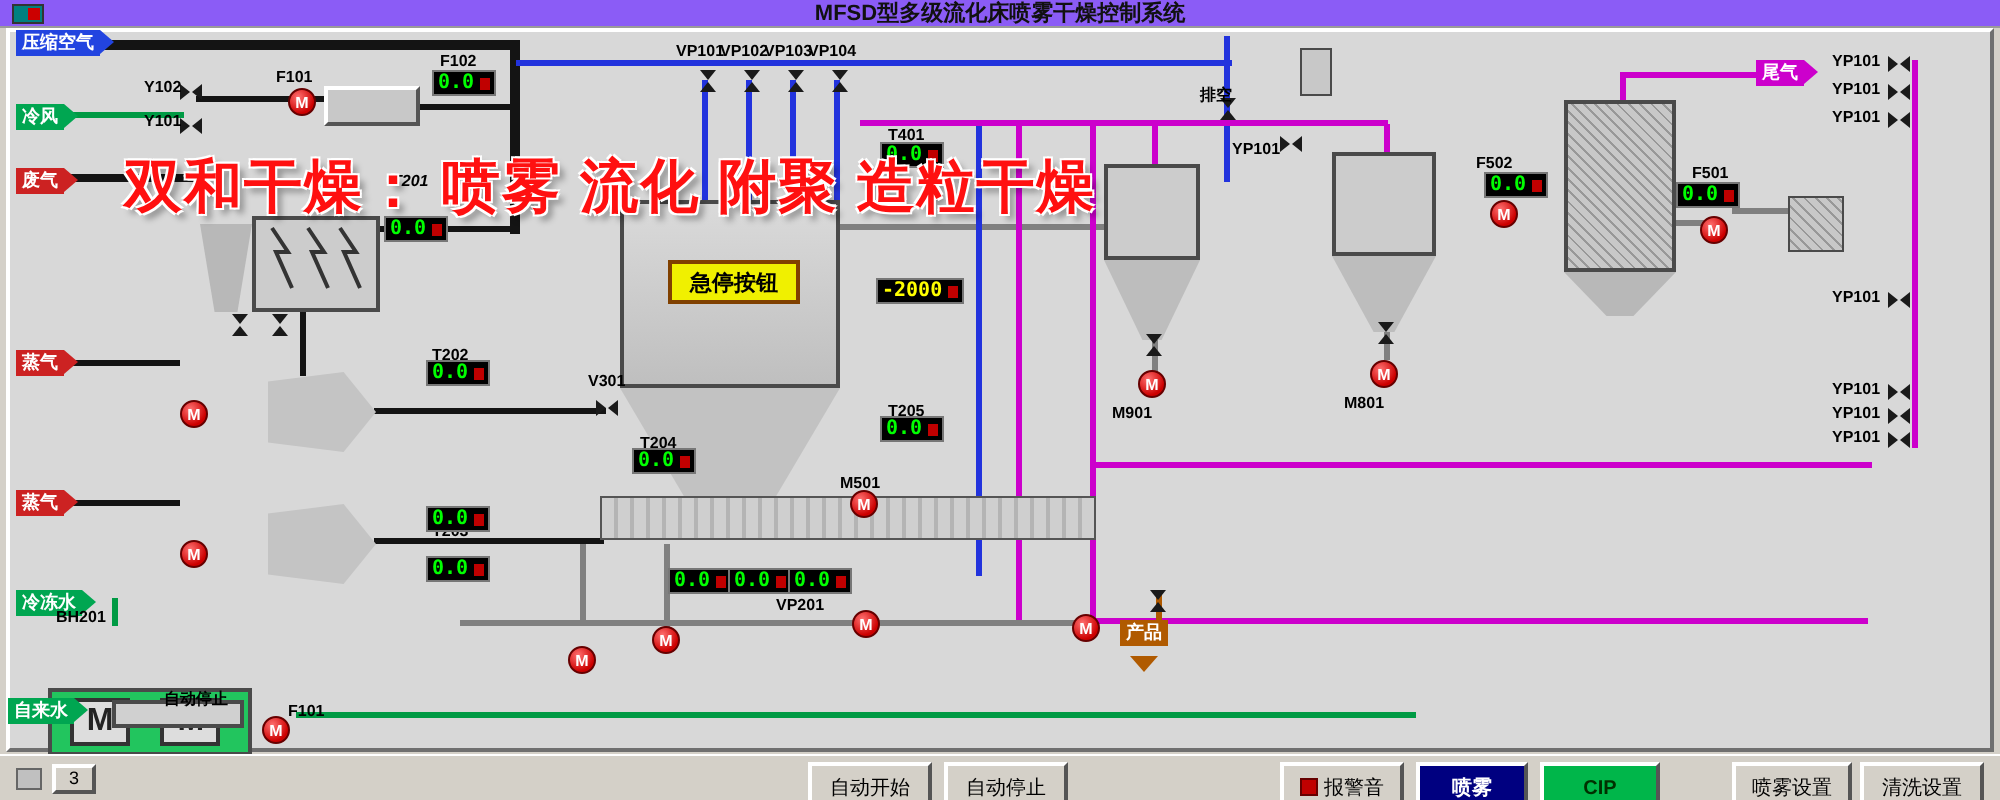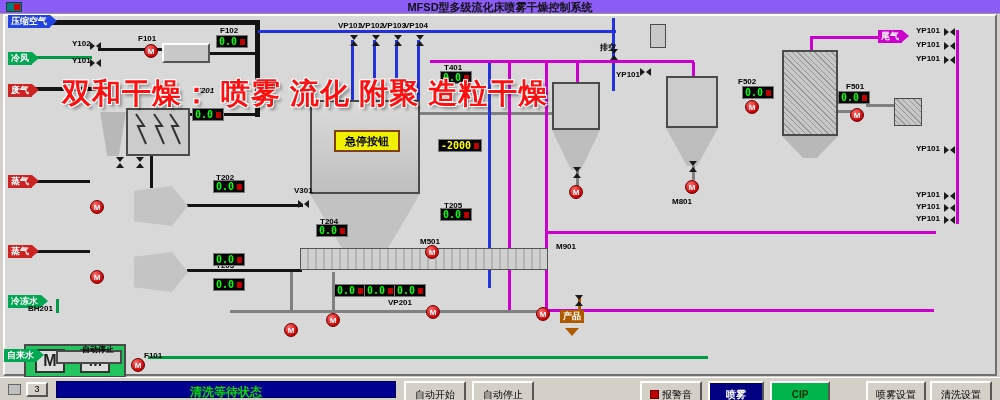--- a/index.html
+++ b/index.html
@@ -185,21 +185,21 @@
       <div class="dlabel" style="left: 444px; top: 201px;">T205</div>
       <div class="dlabel" style="left: 294px; top: 186px;">V301</div>
       <div class="dlabel" style="left: 338px; top: 21px;">VP101</div>
       <div class="dlabel" style="left: 360px; top: 21px;">VP102</div>
       <div class="dlabel" style="left: 382px; top: 21px;">VP103</div>
       <div class="dlabel" style="left: 404px; top: 21px;">VP104</div>
       <div class="dlabel" style="left: 600px; top: 42px;">排空</div>
       <div class="dlabel" style="left: 616px; top: 70px;">YP101</div>
       <div class="dlabel" style="left: 420px; top: 237px;">M501</div>
       <div class="dlabel" style="left: 388px; top: 298px;">VP201</div>
-      <div class="dlabel" style="left: 556px; top: 202px; margin-top: 40px;">M901</div>
+      <div class="dlabel" style="left: 556px; top: 202px;">M901</div>
       <div class="dlabel" style="left: 672px; top: 197px;">M801</div>
       <div class="dlabel" style="left: 738px; top: 77px;">F502</div>
       <div class="dlabel" style="left: 846px; top: 82px;">F501</div>
       <div class="dlabel" style="left: 28px; top: 304px;">BH201</div>
       <div class="dlabel" style="left: 82px; top: 344px;">自动停止</div>
       <div class="dlabel" style="left: 144px; top: 351px;">F101</div>
       <div class="dlabel" style="left: 916px; top: 26px;">YP101</div>
       <div class="dlabel" style="left: 916px; top: 40px;">YP101</div>
       <div class="dlabel" style="left: 916px; top: 54px;">YP101</div>
       <div class="dlabel" style="left: 916px; top: 144px;">YP101</div>
@@ -252,23 +252,20 @@
       <div class="valve" style="left: 944px; top: 56px;"></div>
       <div class="valve" style="left: 944px; top: 146px;"></div>
       <div class="valve" style="left: 944px; top: 192px;"></div>
       <div class="valve" style="left: 944px; top: 204px;"></div>
       <div class="valve" style="left: 944px; top: 216px;"></div>
     </div>
 
   <div id="bottombar">
     <div id="corner-icon"></div>
     <button id="page-btn">3</button>
-    <div id="status-box">
-      <span>清洗等待状态</span>
-    </div>
     <div id="btnrow">
         <button class="cbtn gray" style="left: 404px; width: 62px;"><span>自动开始</span></button>
         <button class="cbtn gray" style="left: 472px; width: 62px;"><span>自动停止</span></button>
         <button class="cbtn alarm" style="left: 640px; width: 62px;"><span class="alarm-ico"></span><span>报警音</span></button>
         <button class="cbtn navy" style="left: 708px; width: 56px;"><span>喷雾</span></button>
         <button class="cbtn green" style="left: 770px; width: 60px;"><span>CIP</span></button>
         <button class="cbtn gray" style="left: 866px; width: 60px;"><span>喷雾设置</span></button>
         <button class="cbtn gray" style="left: 930px; width: 62px;"><span>清洗设置</span></button>
       </div>
   </div>

